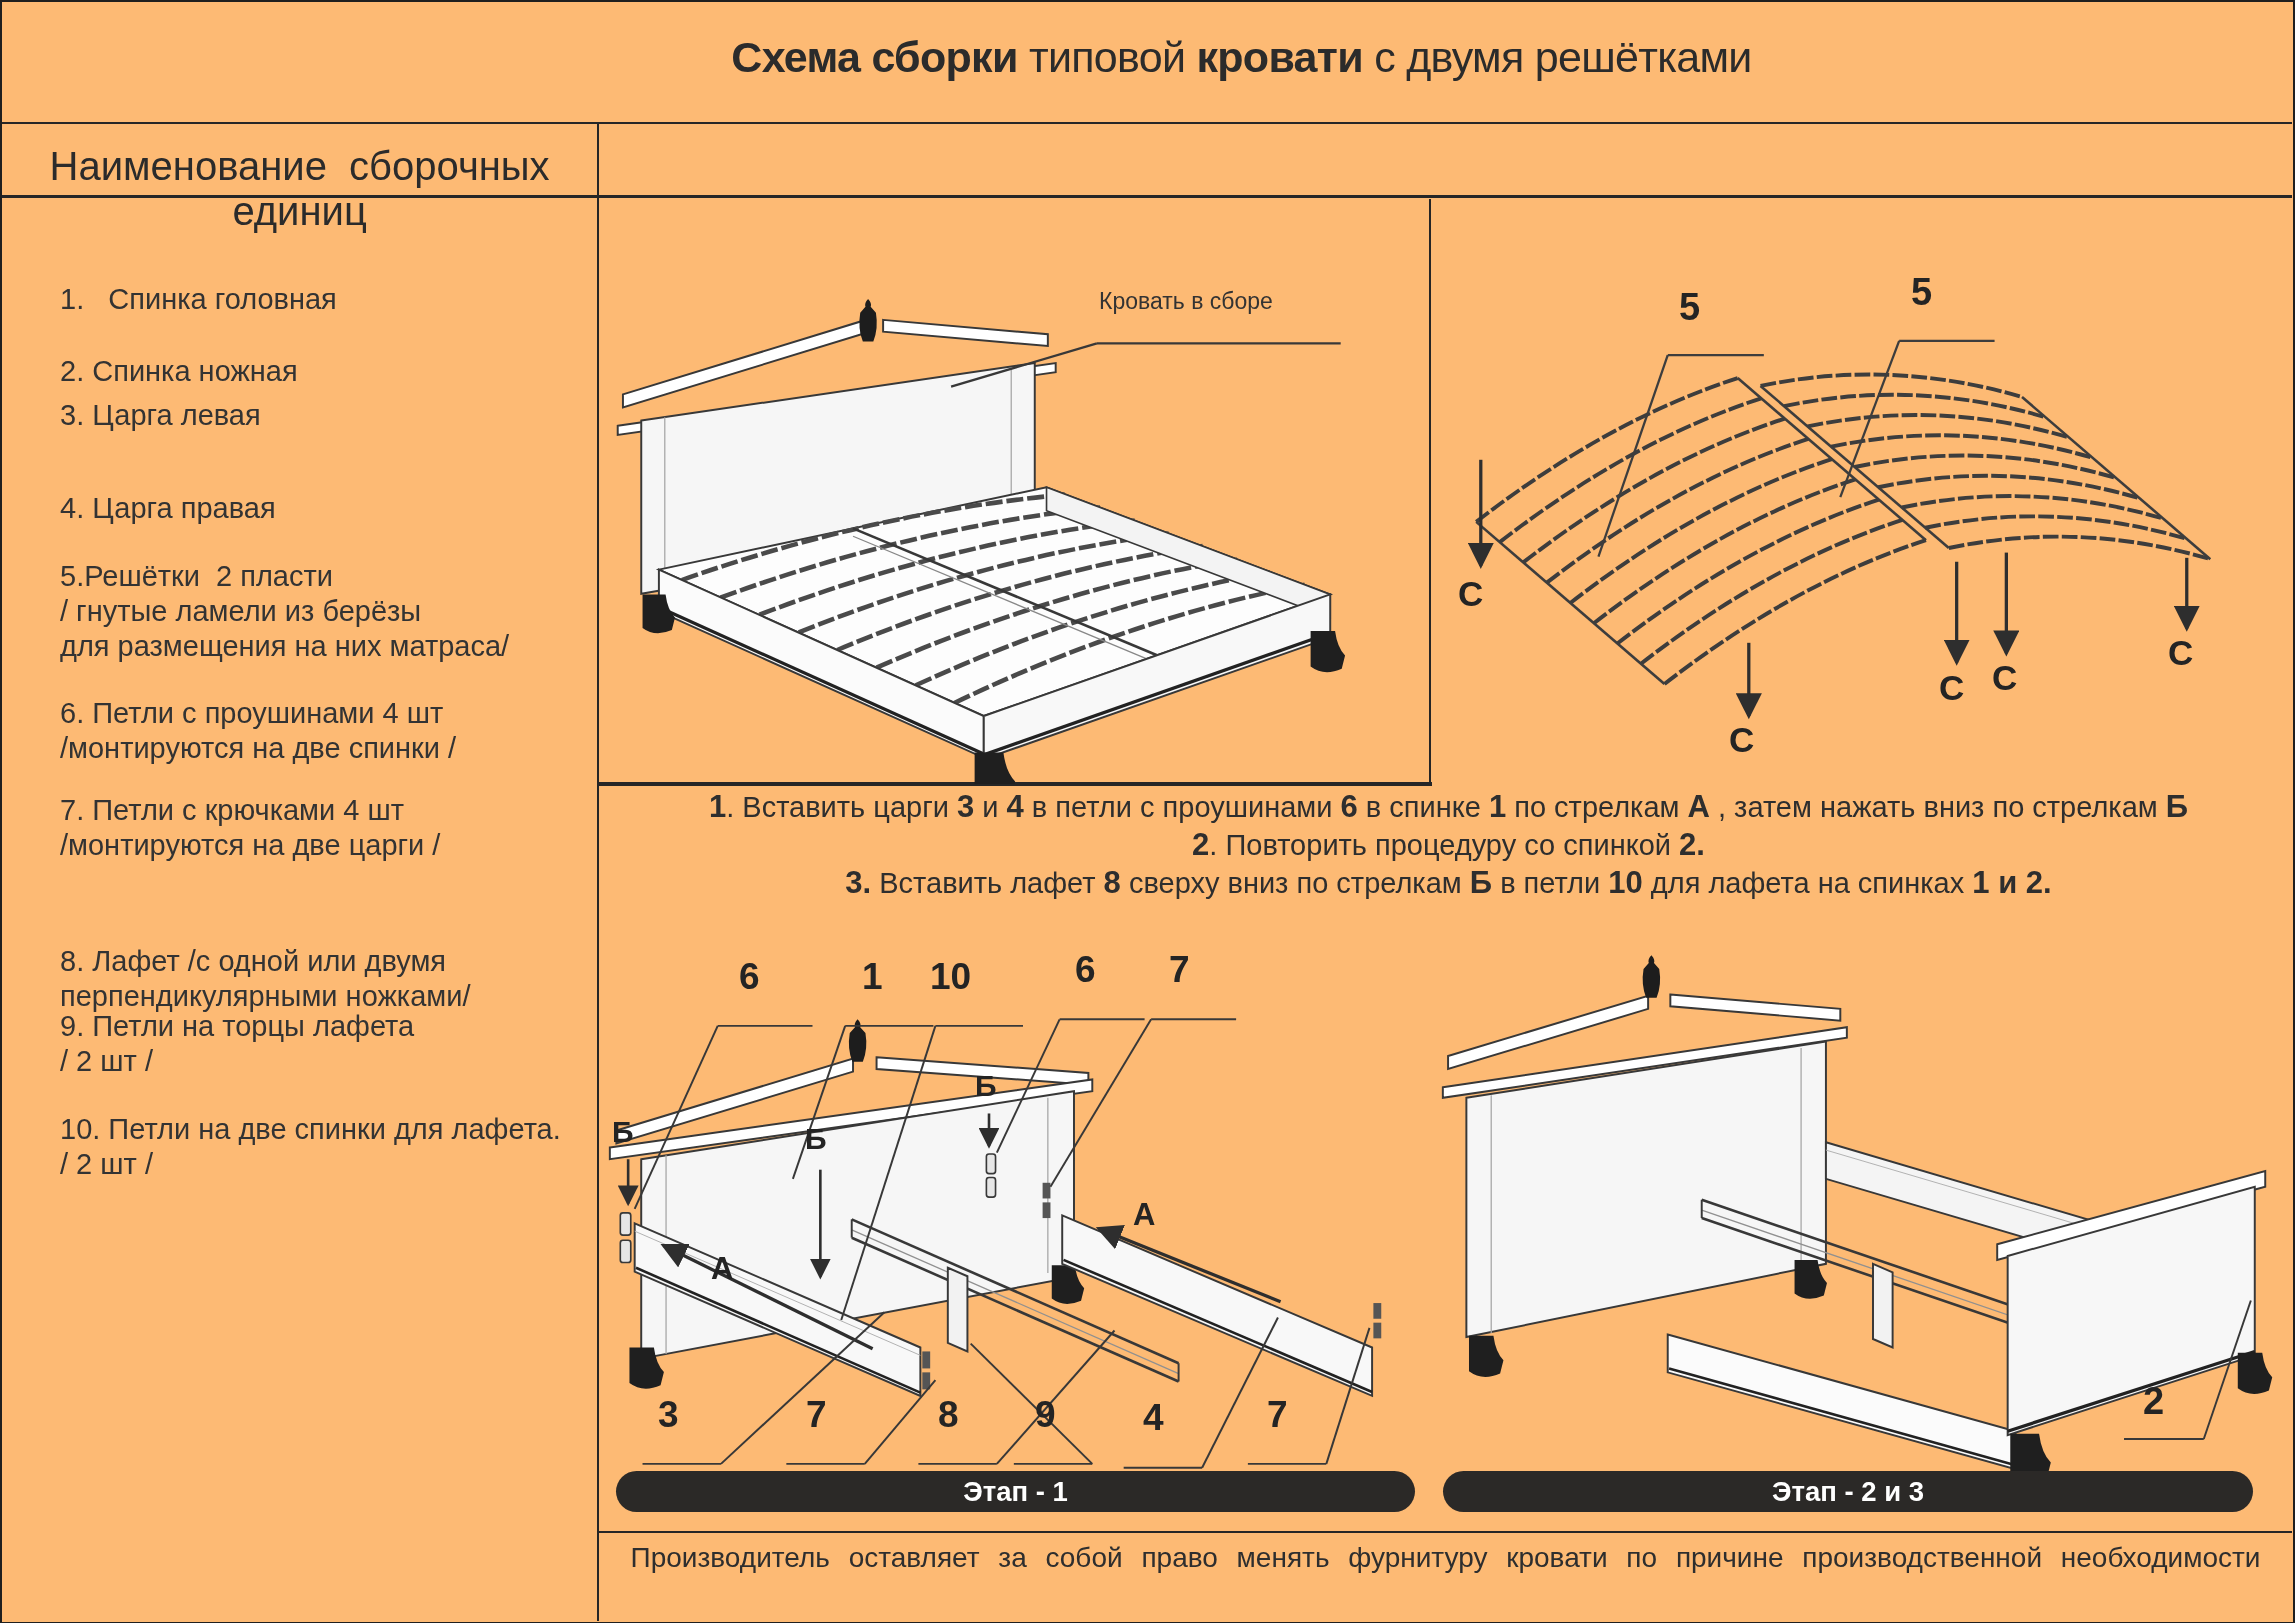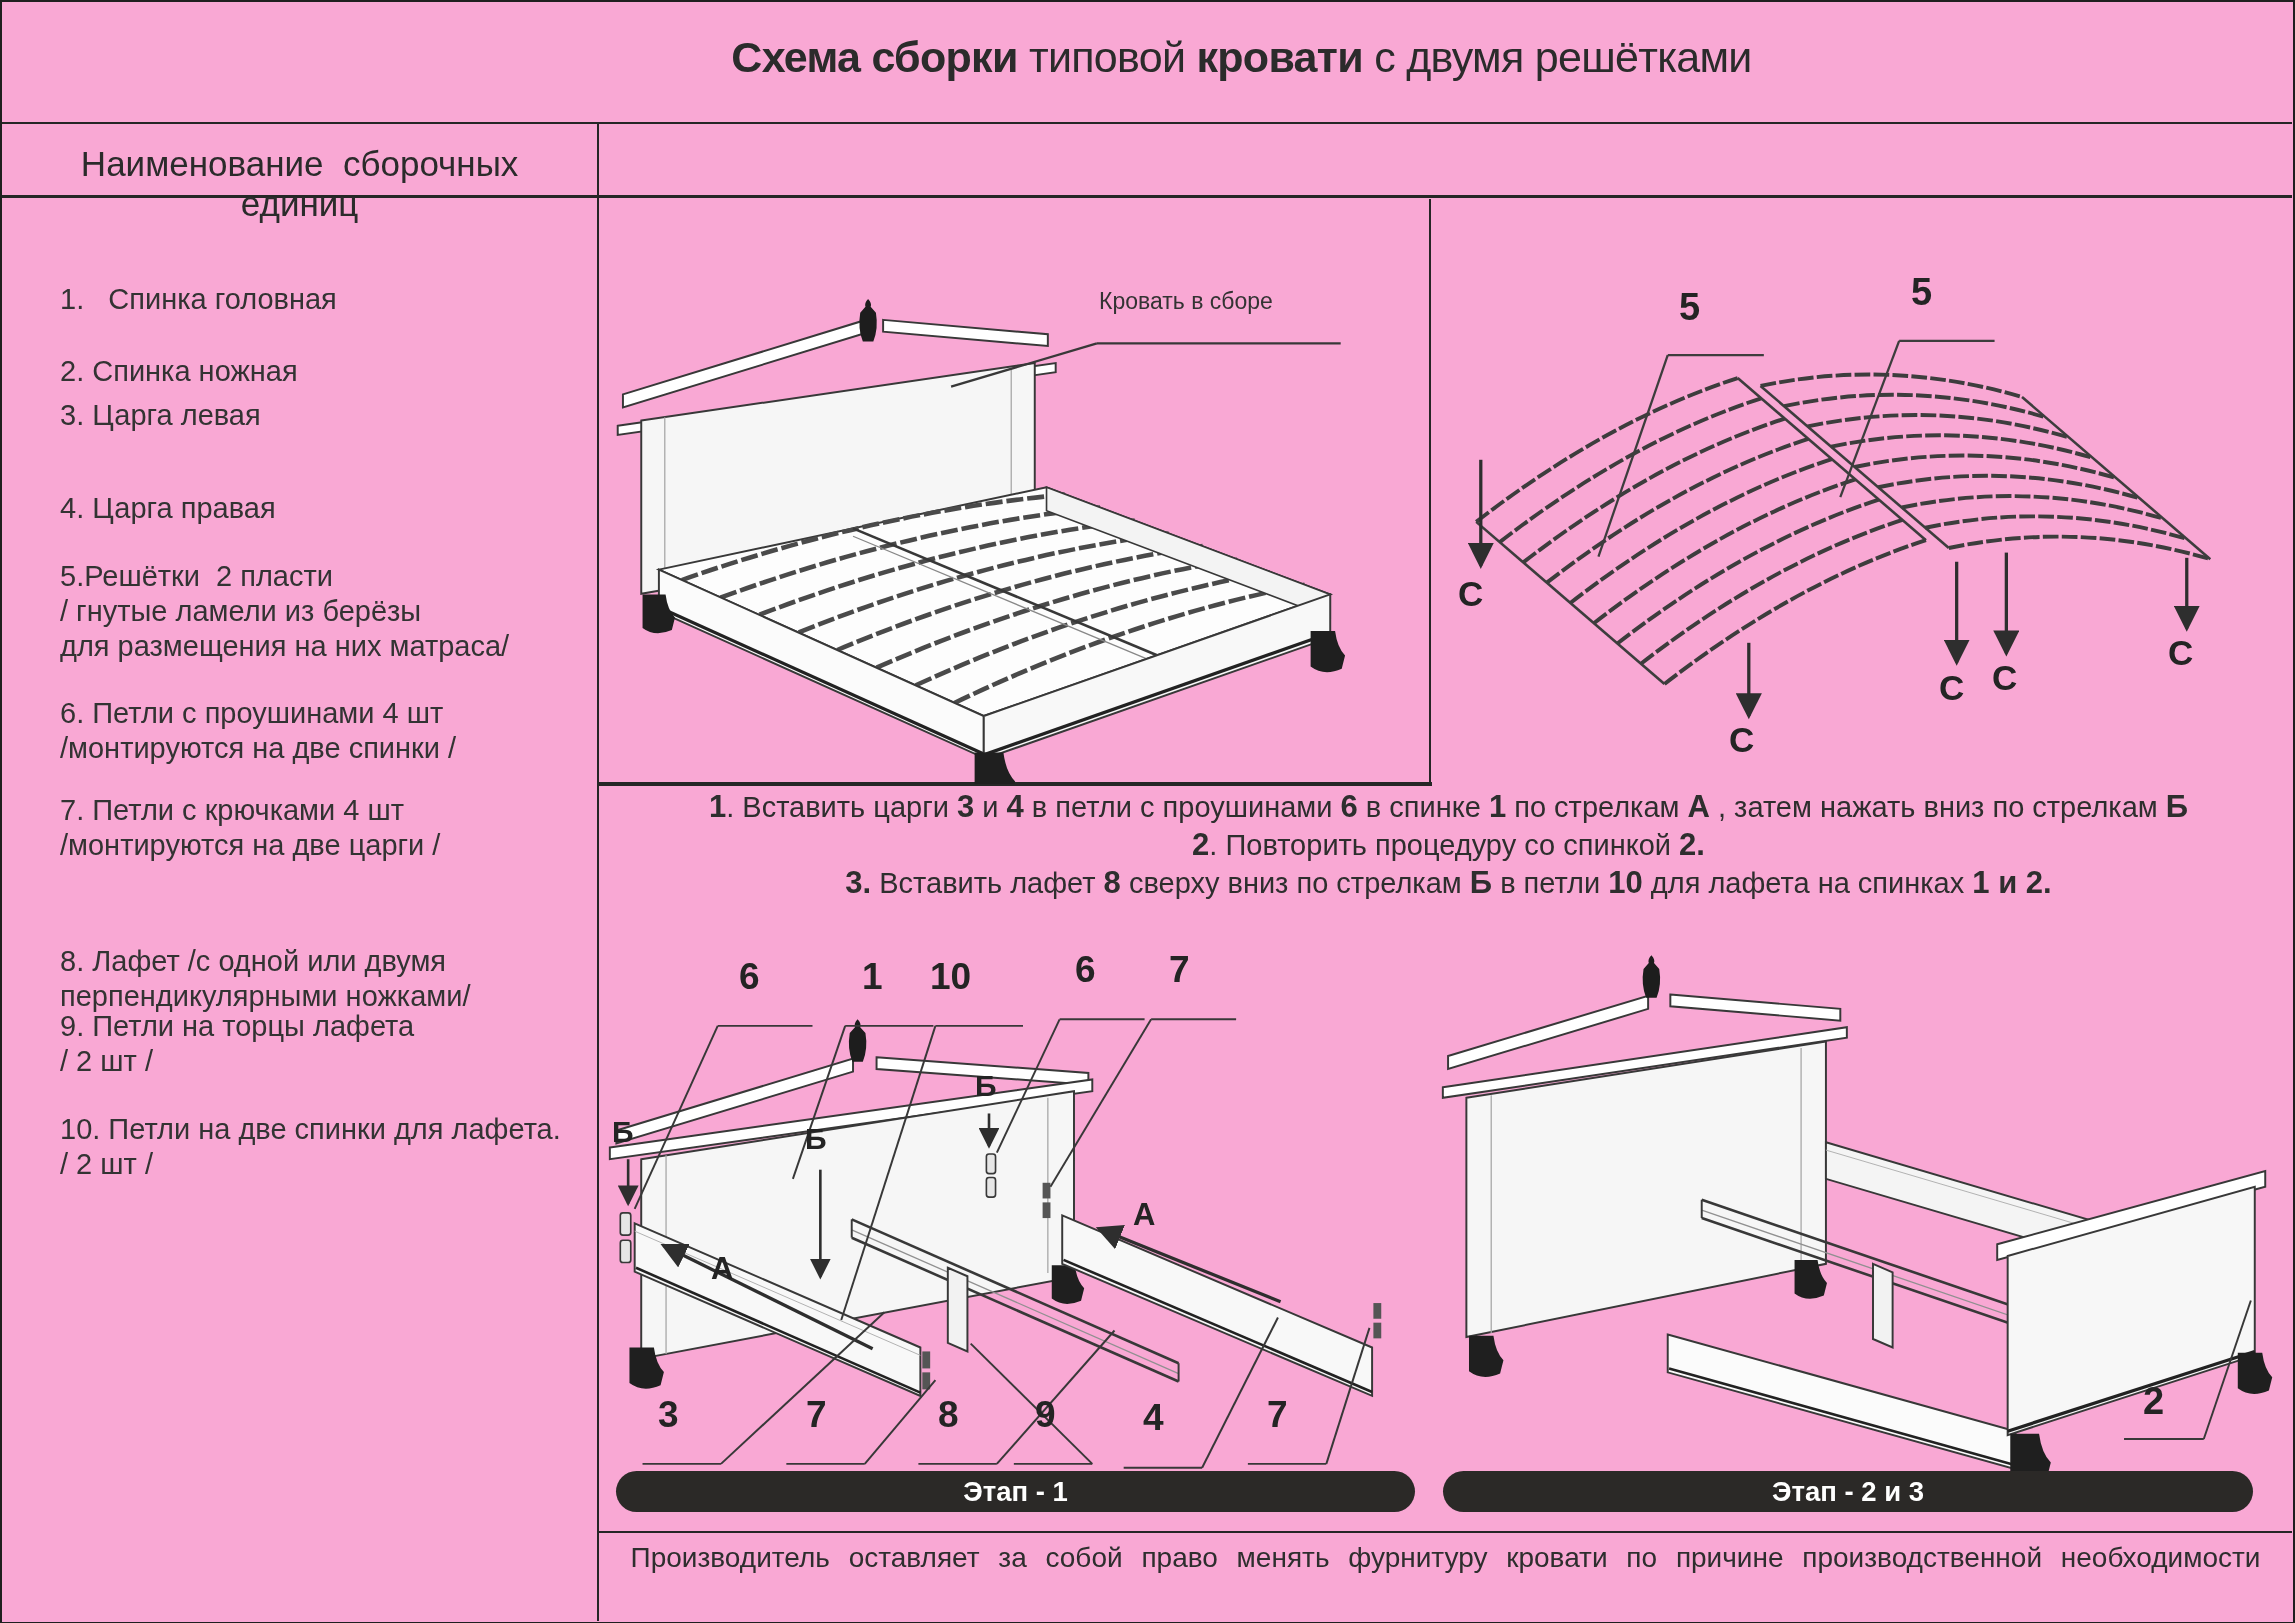--- a/index.html
+++ b/index.html
@@ -1,24 +1,24 @@
 <!DOCTYPE html>
 <html style="font-size:10.5px"><head>
 <meta charset="utf-8">
 <style>
   html,body{margin:0;padding:0;background:#888;}
-  .page{position:relative;width:2295px;height:1624px;background:#f9a8d4;
+  .page{position:relative;width:2295px;height:1624px;background:#fdba74;
         font-family:"Liberation Sans", sans-serif;color:#2b2b2b;overflow:hidden;
         border:2.6px solid #1f1f1f;box-sizing:border-box;}
   .hline{position:absolute;background:#262626;height:2.6px;}
   .vline{position:absolute;background:#262626;width:2px;}
   .title{position:absolute;left:184px;top:31px;width:2111px;text-align:center;
          font-size:43px;letter-spacing:-0.7px;white-space:pre;}
   .title .b{font-weight:700;}
-  .hdr{position:absolute;font-size:35px;text-align:center;white-space:pre-wrap;}
+  .hdr{position:absolute;font-size:40px;text-align:center;white-space:pre-wrap;}
   .list-item{position:absolute;left:58px;width:531px;font-size:29px;line-height:35px;
              white-space:pre-wrap;color:#333;}
   .instr{position:absolute;left:608px;top:786px;width:1677px;text-align:center;}
   .instr p{margin:0;font-size:29px;line-height:37px;white-space:pre;color:#2e2e2e;}
   .instr .b{font-weight:700;font-size:31px;}
   .banner{position:absolute;background:#2b2927;border-radius:22px;color:#fff;
           text-align:center;font-weight:700;}
   .banner span{display:block;}
   .lbl{position:absolute;font-weight:700;color:#242424;line-height:1;}
   .fig{position:absolute;}

